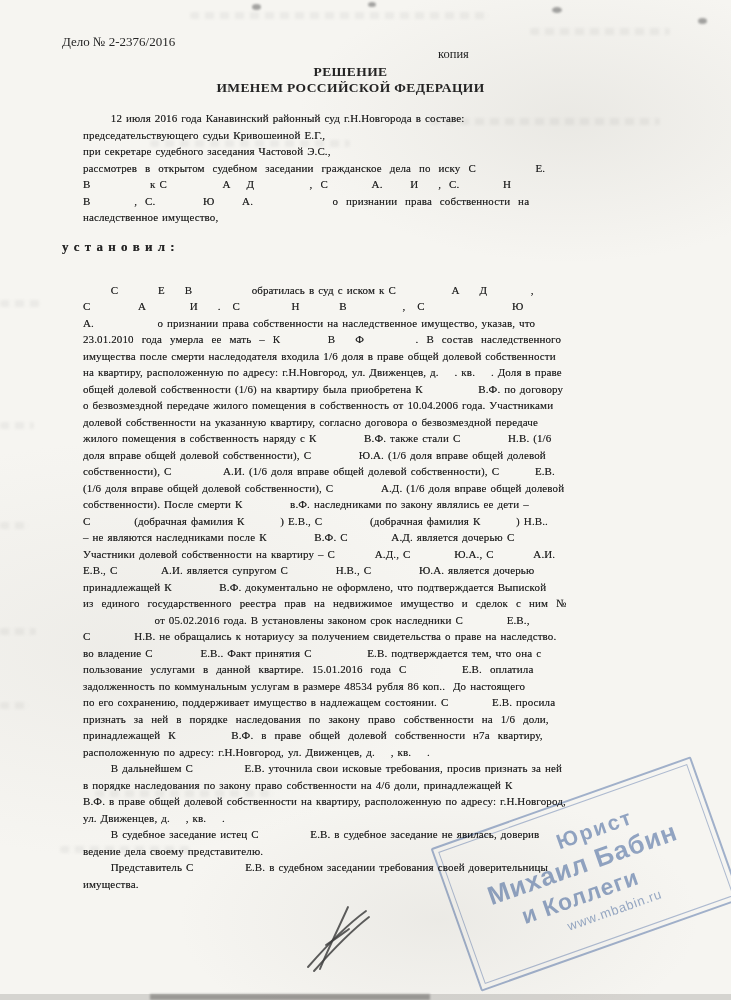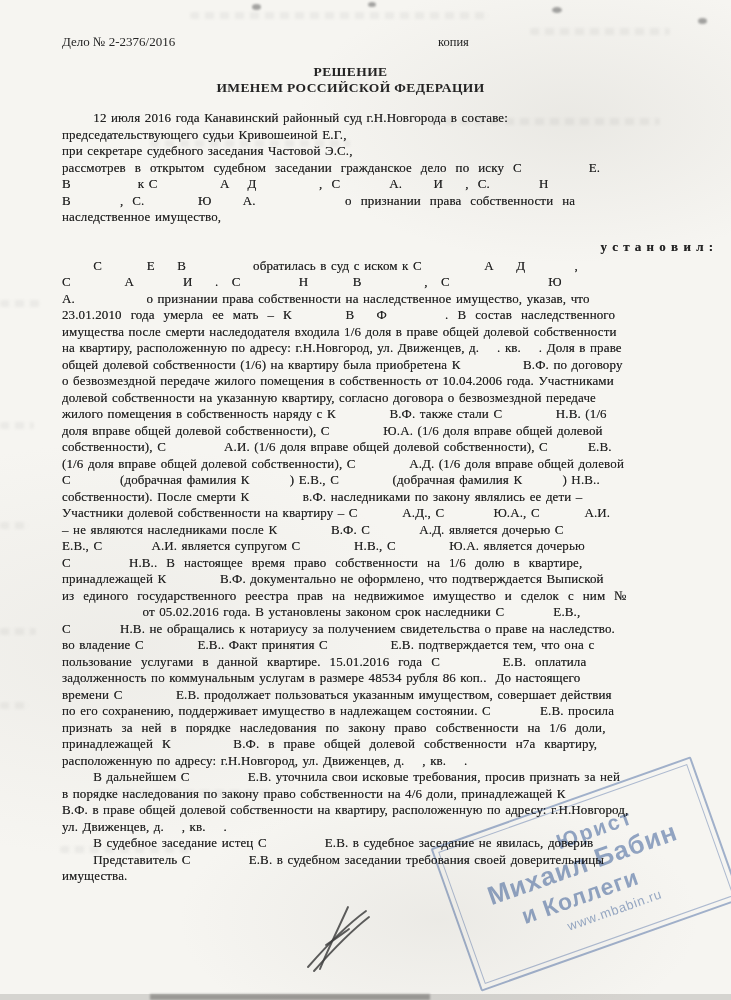--- a/index.html
+++ b/index.html
@@ -11,34 +11,35 @@
     background:
       radial-gradient(ellipse 420px 220px at 78% 12%, rgba(206,204,198,0.30), transparent 65%),
       radial-gradient(ellipse 520px 320px at 15% 65%, rgba(208,206,200,0.22), transparent 65%),
       radial-gradient(ellipse 400px 200px at 60% 92%, rgba(204,202,196,0.25), transparent 65%),
       #f6f5f1;
     font-family:"Liberation Serif", serif;
     color:#242424;
   }
   .header-row{position:absolute;top:34px;left:0;width:641px;height:18px;}
   .case-number{position:absolute;left:62px;top:0;font-size:13px;}
-  .copy-label{position:absolute;left:438px;top:1px;font-size:12.5px;}
+  .copy-label{position:absolute;left:438px;top:13px;font-size:12.5px;}
   .title-block{position:absolute;top:64px;left:0;width:701px;text-align:center;font-weight:bold;font-size:13.5px;line-height:16px;letter-spacing:0.4px;}
   .content{position:absolute;left:62px;top:110px;width:652px;}
   .line{
     white-space:pre;
-    font-size:13px;
+    font-size:11px;
     line-height:16.5px;
     letter-spacing:0.12px;
     word-spacing:1.1px;
     text-shadow:0 0 0.5px rgba(40,40,40,0.65);
+    margin-left:21px;
   }
   .ustanovil{
-    margin:13px 0 3px;
-    text-align:right;
+    margin:13px 0 27px;
+    text-align:left;
     font-weight:bold;
     font-size:13px;
     letter-spacing:1px;
     text-shadow:0 0 0.5px rgba(40,40,40,0.65);
   }
   .para{margin:0;padding:0;}
   
   .signature{position:absolute;left:296px;top:901px;width:78px;height:76px;}
   .signature path{stroke:#414141;stroke-width:1.9;fill:none;stroke-linecap:round;opacity:0.85;}
   
@@ -107,67 +108,66 @@
   <div class="title-block">
     <div>РЕШЕНИЕ</div>
     <div>ИМЕНЕМ РОССИЙСКОЙ ФЕДЕРАЦИИ</div>
   </div>
 
   <div class="content">
     <div class="para">
         <div class="line">       12 июля 2016 года Канавинский районный суд г.Н.Новгорода в составе:</div>
         <div class="line">председательствующего судьи Кривошеиной Е.Г.,</div>
         <div class="line">при секретаре судебного заседания Частовой Э.С.,</div>
-        <div class="line">рассмотрев  в  открытом  судебном  заседании  гражданское  дело  по  иску  С               Е.</div>
+        <div class="line">рассмотрев  в  открытом  судебном  заседании  гражданское  дела  по  иску  С               Е.</div>
         <div class="line">В               к С              А    Д              ,  С           А.       И     ,  С.           Н</div>
         <div class="line">В           ,  С.            Ю       А.                    о  признании  права  собственности  на</div>
         <div class="line">наследственное имущество,</div>
       </div>
     <div class="ustanovil">у с т а н о в и л :</div>
     <div class="para">
         <div class="line">       С          Е     В               обратилась в суд с иском к С              А     Д           ,</div>
         <div class="line">С            А           И     .   С             Н          В              ,   С                      Ю</div>
         <div class="line">А.                о признании права собственности на наследственное имущество, указав, что</div>
         <div class="line">23.01.2010  года  умерла  ее  мать  –  К            В     Ф             .  В  состав  наследственного</div>
         <div class="line">имущества после смерти наследодателя входила 1/6 доля в праве общей долевой собственности</div>
         <div class="line">на квартиру, расположенную по адресу: г.Н.Новгород, ул. Движенцев, д.    . кв.    . Доля в праве</div>
         <div class="line">общей долевой собственности (1/6) на квартиру была приобретена К              В.Ф. по договору</div>
         <div class="line">о безвозмездной передаче жилого помещения в собственность от 10.04.2006 года. Участниками</div>
         <div class="line">долевой собственности на указанную квартиру, согласно договора о безвозмездной передаче</div>
         <div class="line">жилого помещения в собственность наряду с К            В.Ф. также стали С            Н.В. (1/6</div>
         <div class="line">доля вправе общей долевой собственности), С            Ю.А. (1/6 доля вправе общей долевой</div>
         <div class="line">собственности), С             А.И. (1/6 доля вправе общей долевой собственности), С         Е.В.</div>
         <div class="line">(1/6 доля вправе общей долевой собственности), С            А.Д. (1/6 доля вправе общей долевой</div>
+        <div class="line">собственности). После смерти К            в.Ф. наследниками по закону являлись ее дети –</div>
         <div class="line">С           (добрачная фамилия К         ) Е.В., С            (добрачная фамилия К         ) Н.В..</div>
-        <div class="line">собственности). После смерти К            в.Ф. наследниками по закону являлись ее дети –</div>
+        <div class="line">– не являются наследниками после К            В.Ф. С           А.Д. является дочерью С</div>
         <div class="line">Участники долевой собственности на квартиру – С          А.Д., С           Ю.А., С          А.И.</div>
-        <div class="line">– не являются наследниками после К            В.Ф. С           А.Д. является дочерью С</div>
         <div class="line">Е.В., С           А.И. является супругом С            Н.В., С            Ю.А. является дочерью</div>
-        <div class="line">С             Н.В..  В  настоящее  время  право  собственности  на  1/6  долю  в  квартире,</div>
         <div class="line">принадлежащей К            В.Ф. документально не оформлено, что подтверждается Выпиской</div>
         <div class="line">из  единого  государственного  реестра  прав  на  недвижимое  имущество  и  сделок  с  ним  №</div>
         <div class="line">                  от 05.02.2016 года. В установлены законом срок наследники С           Е.В.,</div>
         <div class="line">С           Н.В. не обращались к нотариусу за получением свидетельства о праве на наследство.</div>
         <div class="line">во владение С            Е.В.. Факт принятия С              Е.В. подтверждается тем, что она с</div>
         <div class="line">пользование  услугами  в  данной  квартире.  15.01.2016  года  С              Е.В.  оплатила</div>
         <div class="line">задолженность по коммунальным услугам в размере 48534 рубля 86 коп..  До настоящего</div>
-        <div class="line">времени С            Е.В. продолжает пользоваться указанным имуществом, совершает действия</div>
         <div class="line">по его сохранению, поддерживает имущество в надлежащем состоянии. С           Е.В. просила</div>
         <div class="line">признать  за  ней  в  порядке  наследования  по  закону  право  собственности  на  1/6  доли,</div>
         <div class="line">принадлежащей  К              В.Ф.  в  праве  общей  долевой  собственности  н7а  квартиру,</div>
         <div class="line">расположенную по адресу: г.Н.Новгород, ул. Движенцев, д.    , кв.    .</div>
       </div>
     <div class="para">
         <div class="line">       В дальнейшем С             Е.В. уточнила свои исковые требования, просив признать за ней</div>
         <div class="line">в порядке наследования по закону право собственности на 4/6 доли, принадлежащей К</div>
         <div class="line">В.Ф. в праве общей долевой собственности на квартиру, расположенную по адресу: г.Н.Новгород,</div>
         <div class="line">ул. Движенцев, д.    , кв.    .</div>
       </div>
     <div class="para">
         <div class="line">       В судебное заседание истец С             Е.В. в судебное заседание не явилась, доверив</div>
+        <div class="line">ведение дела своему представителю.</div>
       </div>
     <div class="para">
         <div class="line">       Представитель С             Е.В. в судебном заседании требования своей доверительницы</div>
         <div class="line">имущества.</div>
       </div>
   </div>
 
   <svg class="signature" viewBox="0 0 78 76" xmlns="http://www.w3.org/2000/svg">
     <path d="M12 66 C26 50 48 26 70 10"></path>
     <path d="M18 70 C33 53 55 30 73 16"></path>

